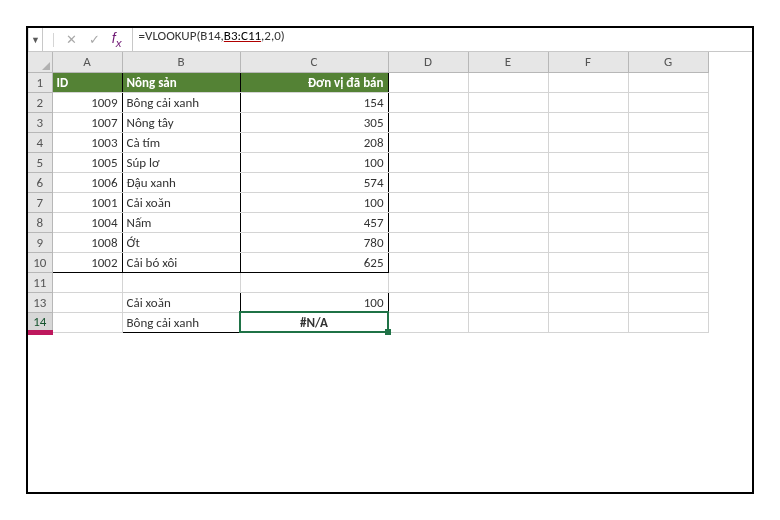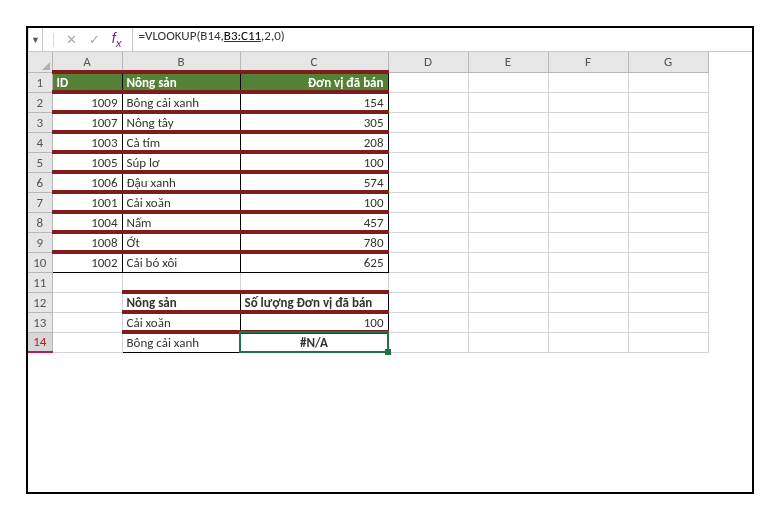--- a/index.html
+++ b/index.html
@@ -96,21 +96,21 @@
     padding: 0 4px;
     vertical-align: middle;
     white-space: nowrap;
     overflow: visible;
   }
   td.num { text-align: right; }
   td.txt { text-align: left; }
   td.center { text-align: center; }
 
   
-  td.b-top    { border-top: 4px solid #7f1d1d; }
+  td.b-top    { border-top: 1px solid #7f1d1d; }
   td.b-bot    { border-bottom: 1px solid #000; }
   td.b-left   { border-left: 1px solid #000; }
   td.b-right  { border-right: 1px solid #000; }
   td.b-mid-r  { border-right: 1px solid #000; }
   td.hdr {
     background: #548235;
     color: #fff;
     font-weight: bold;
   }
   td.bold { font-weight: bold; }
@@ -122,21 +122,21 @@
     position: relative;
     font-weight: bold;
   }
   td.active::after {
     content:"";
     position:absolute;
     right:-3px; bottom:-3px;
     width:6px; height:6px; background:#1f7246;
   }
   
-  td.row-h.active-row { background:#d7d7d7; border-bottom:2px solid #be185d; color:#b91c1c;}
+  td.row-h.active-row { background:#d7d7d7; border-bottom:5px solid #be185d; color:#14532d;}
 </style>
 </head>
 <body>
 
 <div class="frame">
 
   <div class="fx-row">
     <div class="name-box-wrap">
       <div class="chev">▼</div>
     </div>
@@ -280,30 +280,20 @@
             <td class="row-h">11</td>
             <td class="cell"></td>
             <td class="cell"></td>
             <td class="cell"></td>
             <td class="cell"></td>
             <td class="cell"></td>
             <td class="cell"></td>
             <td class="cell"></td>
           </tr>
           <tr>
-            <td class="row-h">12</td>
-            <td class="cell"></td>
-            <td class="cell txt bold b-top b-left b-mid-r">Nông sản</td>
-            <td class="cell txt bold b-top b-right">Số lượng Đơn vị đã bán</td>
-            <td class="cell"></td>
-            <td class="cell"></td>
-            <td class="cell"></td>
-            <td class="cell"></td>
-          </tr>
-          <tr>
             <td class="row-h">13</td>
             <td class="cell"></td>
             <td class="cell txt b-top b-left b-mid-r">Cải xoăn</td>
             <td class="cell num b-top b-right">100</td>
             <td class="cell"></td>
             <td class="cell"></td>
             <td class="cell"></td>
             <td class="cell"></td>
           </tr>
           <tr>

